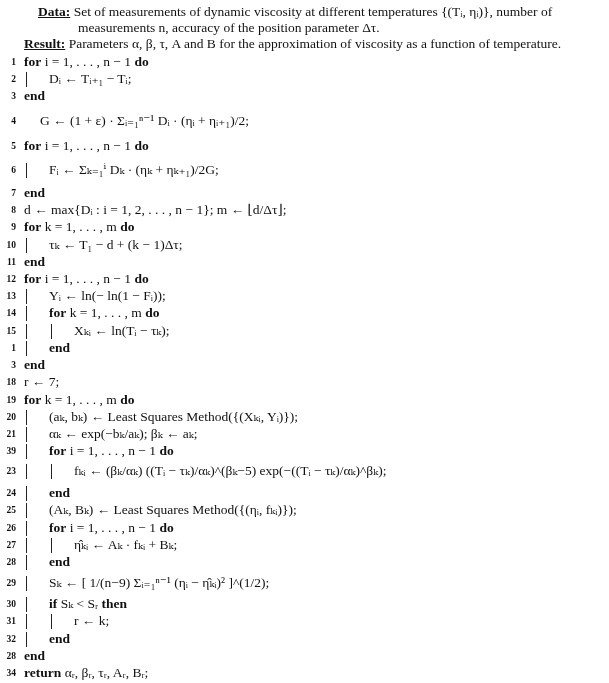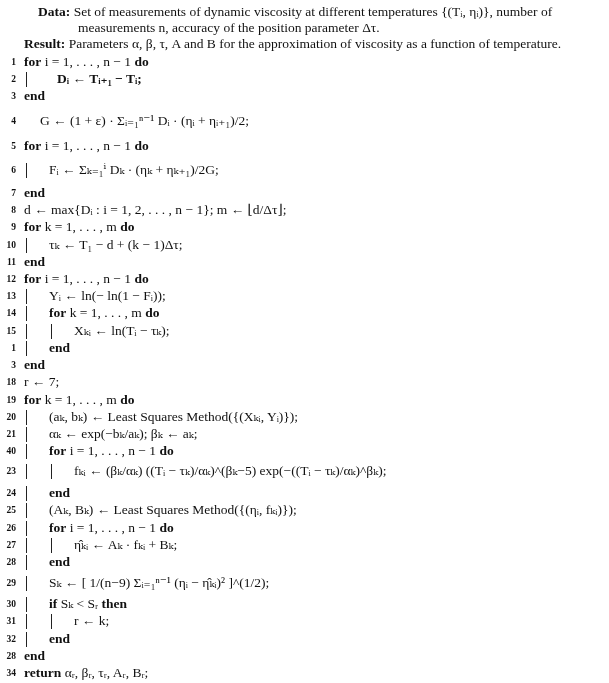--- a/index.html
+++ b/index.html
@@ -1,19 +1,19 @@
 <!DOCTYPE html>
 <html><head>
 <meta charset="utf-8">
 <style>
   html, body { margin:0; padding:0; background:#ffffff; }
   body { width:609px; height:683px; position:relative; overflow:hidden;
          font-family:"Liberation Serif","DejaVu Serif",serif; color:#111; font-size:13.5px; }
   .hdr { position:absolute; left:0; width:609px; line-height:16px; }
-  .hdr b { font-weight:bold; }
+  .hdr b { font-weight:bold;text-decoration:underline; }
   .ln { position:absolute; left:0; height:18px; line-height:18px; white-space:nowrap; }
   .num { position:absolute; width:16px; text-align:right; font-size:9.5px; font-weight:bold; }
   .code { position:absolute; left:24px; }
   .kw { font-weight:bold; }
   .bar { position:absolute; width:1px; background:#222; }
 </style>
 </head>
 <body>
 
 <div>
@@ -29,21 +29,21 @@
 </div>
 
 <div id="code">
     <div class="ln" style="top: 53px;">
       <span class="num">1</span>
       <span class="code" style="left: 24px;"><span class="kw">for</span> i = 1, . . . , n − 1 <span class="kw">do</span></span>
     </div>
     <div class="ln" style="top: 70px;">
       <span class="num">2</span>
       <span class="bar" style="left: 26px; top: 2px; height: 15px;"></span>
-      <span class="code" style="left: 57px; font-weight: bold;">Dᵢ ← Tᵢ₊₁ − Tᵢ;</span>
+      <span class="code" style="left: 49px;">Dᵢ ← Tᵢ₊₁ − Tᵢ;</span>
     </div>
     <div class="ln" style="top: 87px;">
       <span class="num">3</span>
       <span class="code" style="left: 24px;"><span class="kw">end</span></span>
     </div>
     <div class="ln" style="top: 112px;">
       <span class="num">4</span>
       <span class="code" style="left: 40px;">G ← (1 + ε) · Σᵢ₌₁ⁿ⁻¹ Dᵢ · (ηᵢ + ηᵢ₊₁)/2;</span>
     </div>
     <div class="ln" style="top: 137px;">
@@ -117,21 +117,21 @@
       <span class="num">20</span>
       <span class="bar" style="left: 26px; top: 2px; height: 15px;"></span>
       <span class="code" style="left: 49px;">(aₖ, bₖ) ← Least Squares Method({(Xₖᵢ, Yᵢ)});</span>
     </div>
     <div class="ln" style="top: 425px;">
       <span class="num">21</span>
       <span class="bar" style="left: 26px; top: 2px; height: 15px;"></span>
       <span class="code" style="left: 49px;">αₖ ← exp(−bₖ/aₖ); βₖ ← aₖ;</span>
     </div>
     <div class="ln" style="top: 442px;">
-      <span class="num">40</span>
+      <span class="num">39</span>
       <span class="bar" style="left: 26px; top: 2px; height: 15px;"></span>
       <span class="code" style="left: 49px;"><span class="kw">for</span> i = 1, . . . , n − 1 <span class="kw">do</span></span>
     </div>
     <div class="ln" style="top: 462px;">
       <span class="num">23</span>
       <span class="bar" style="left: 26px; top: 2px; height: 15px;"></span>
       <span class="bar" style="left: 51px; top: 2px; height: 15px;"></span>
       <span class="code" style="left: 74px;">fₖᵢ ← (βₖ/αₖ) ((Tᵢ − τₖ)/αₖ)^(βₖ−5) exp(−((Tᵢ − τₖ)/αₖ)^βₖ);</span>
     </div>
     <div class="ln" style="top: 484px;">

